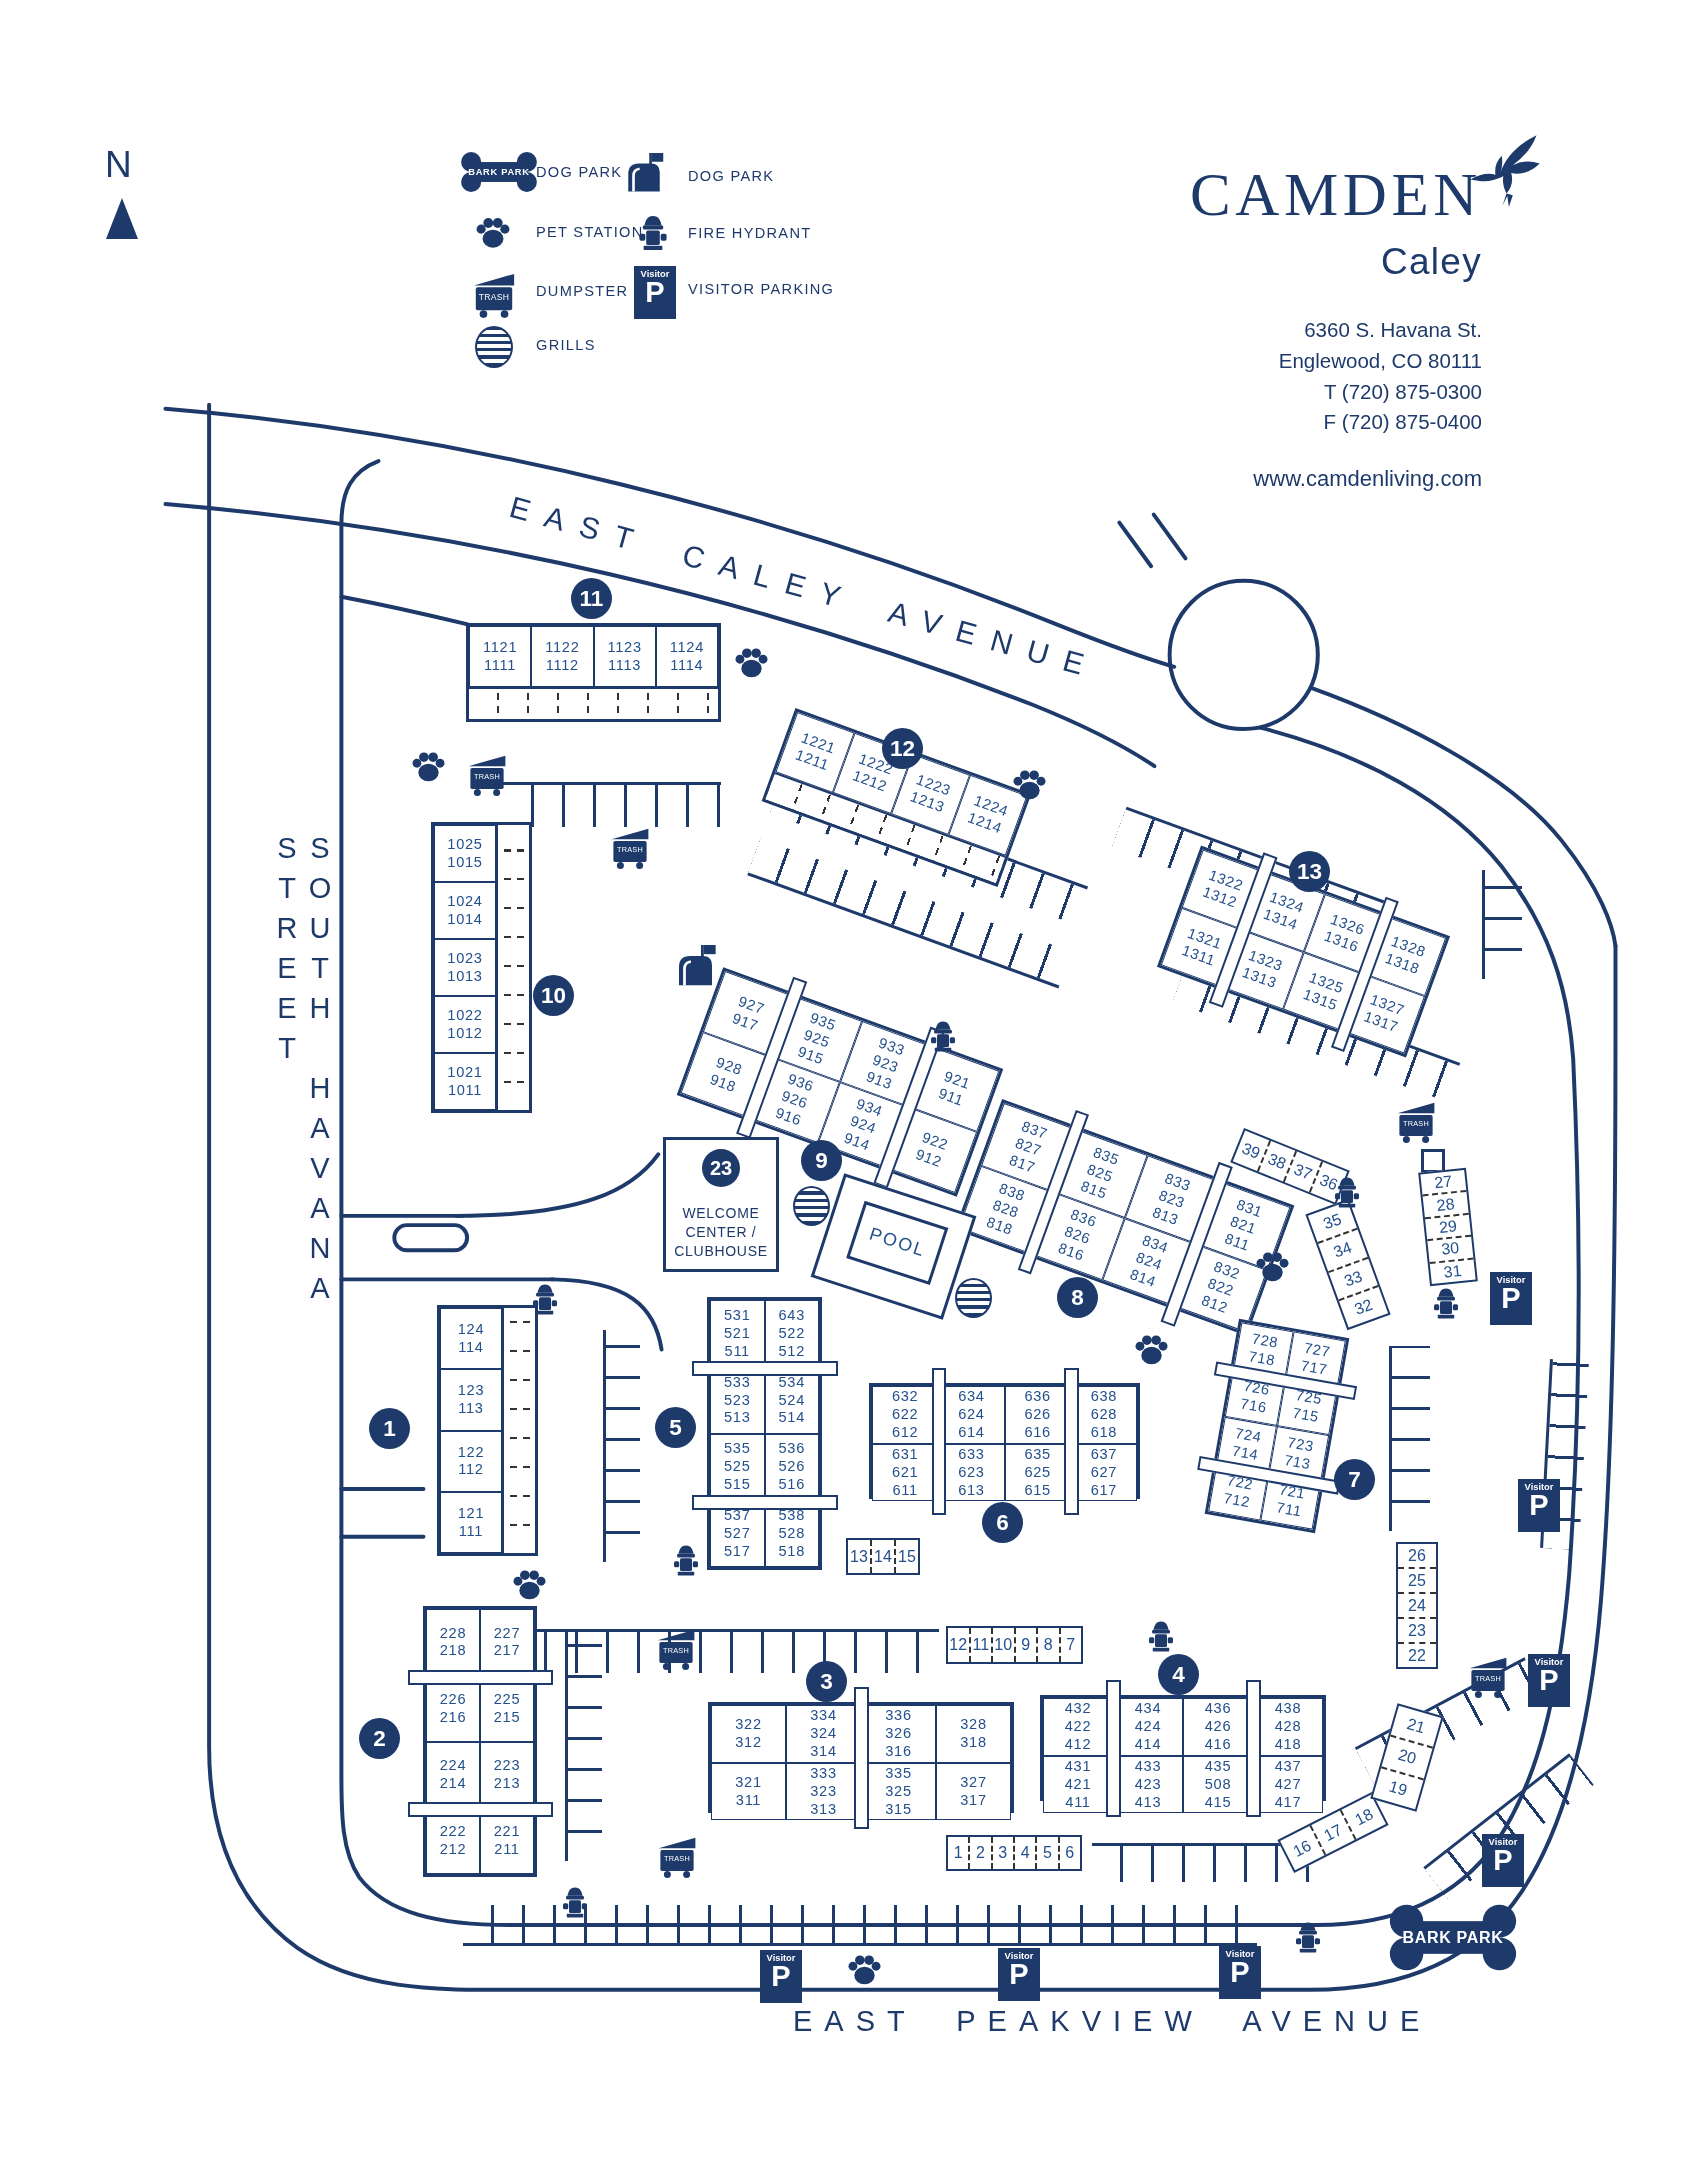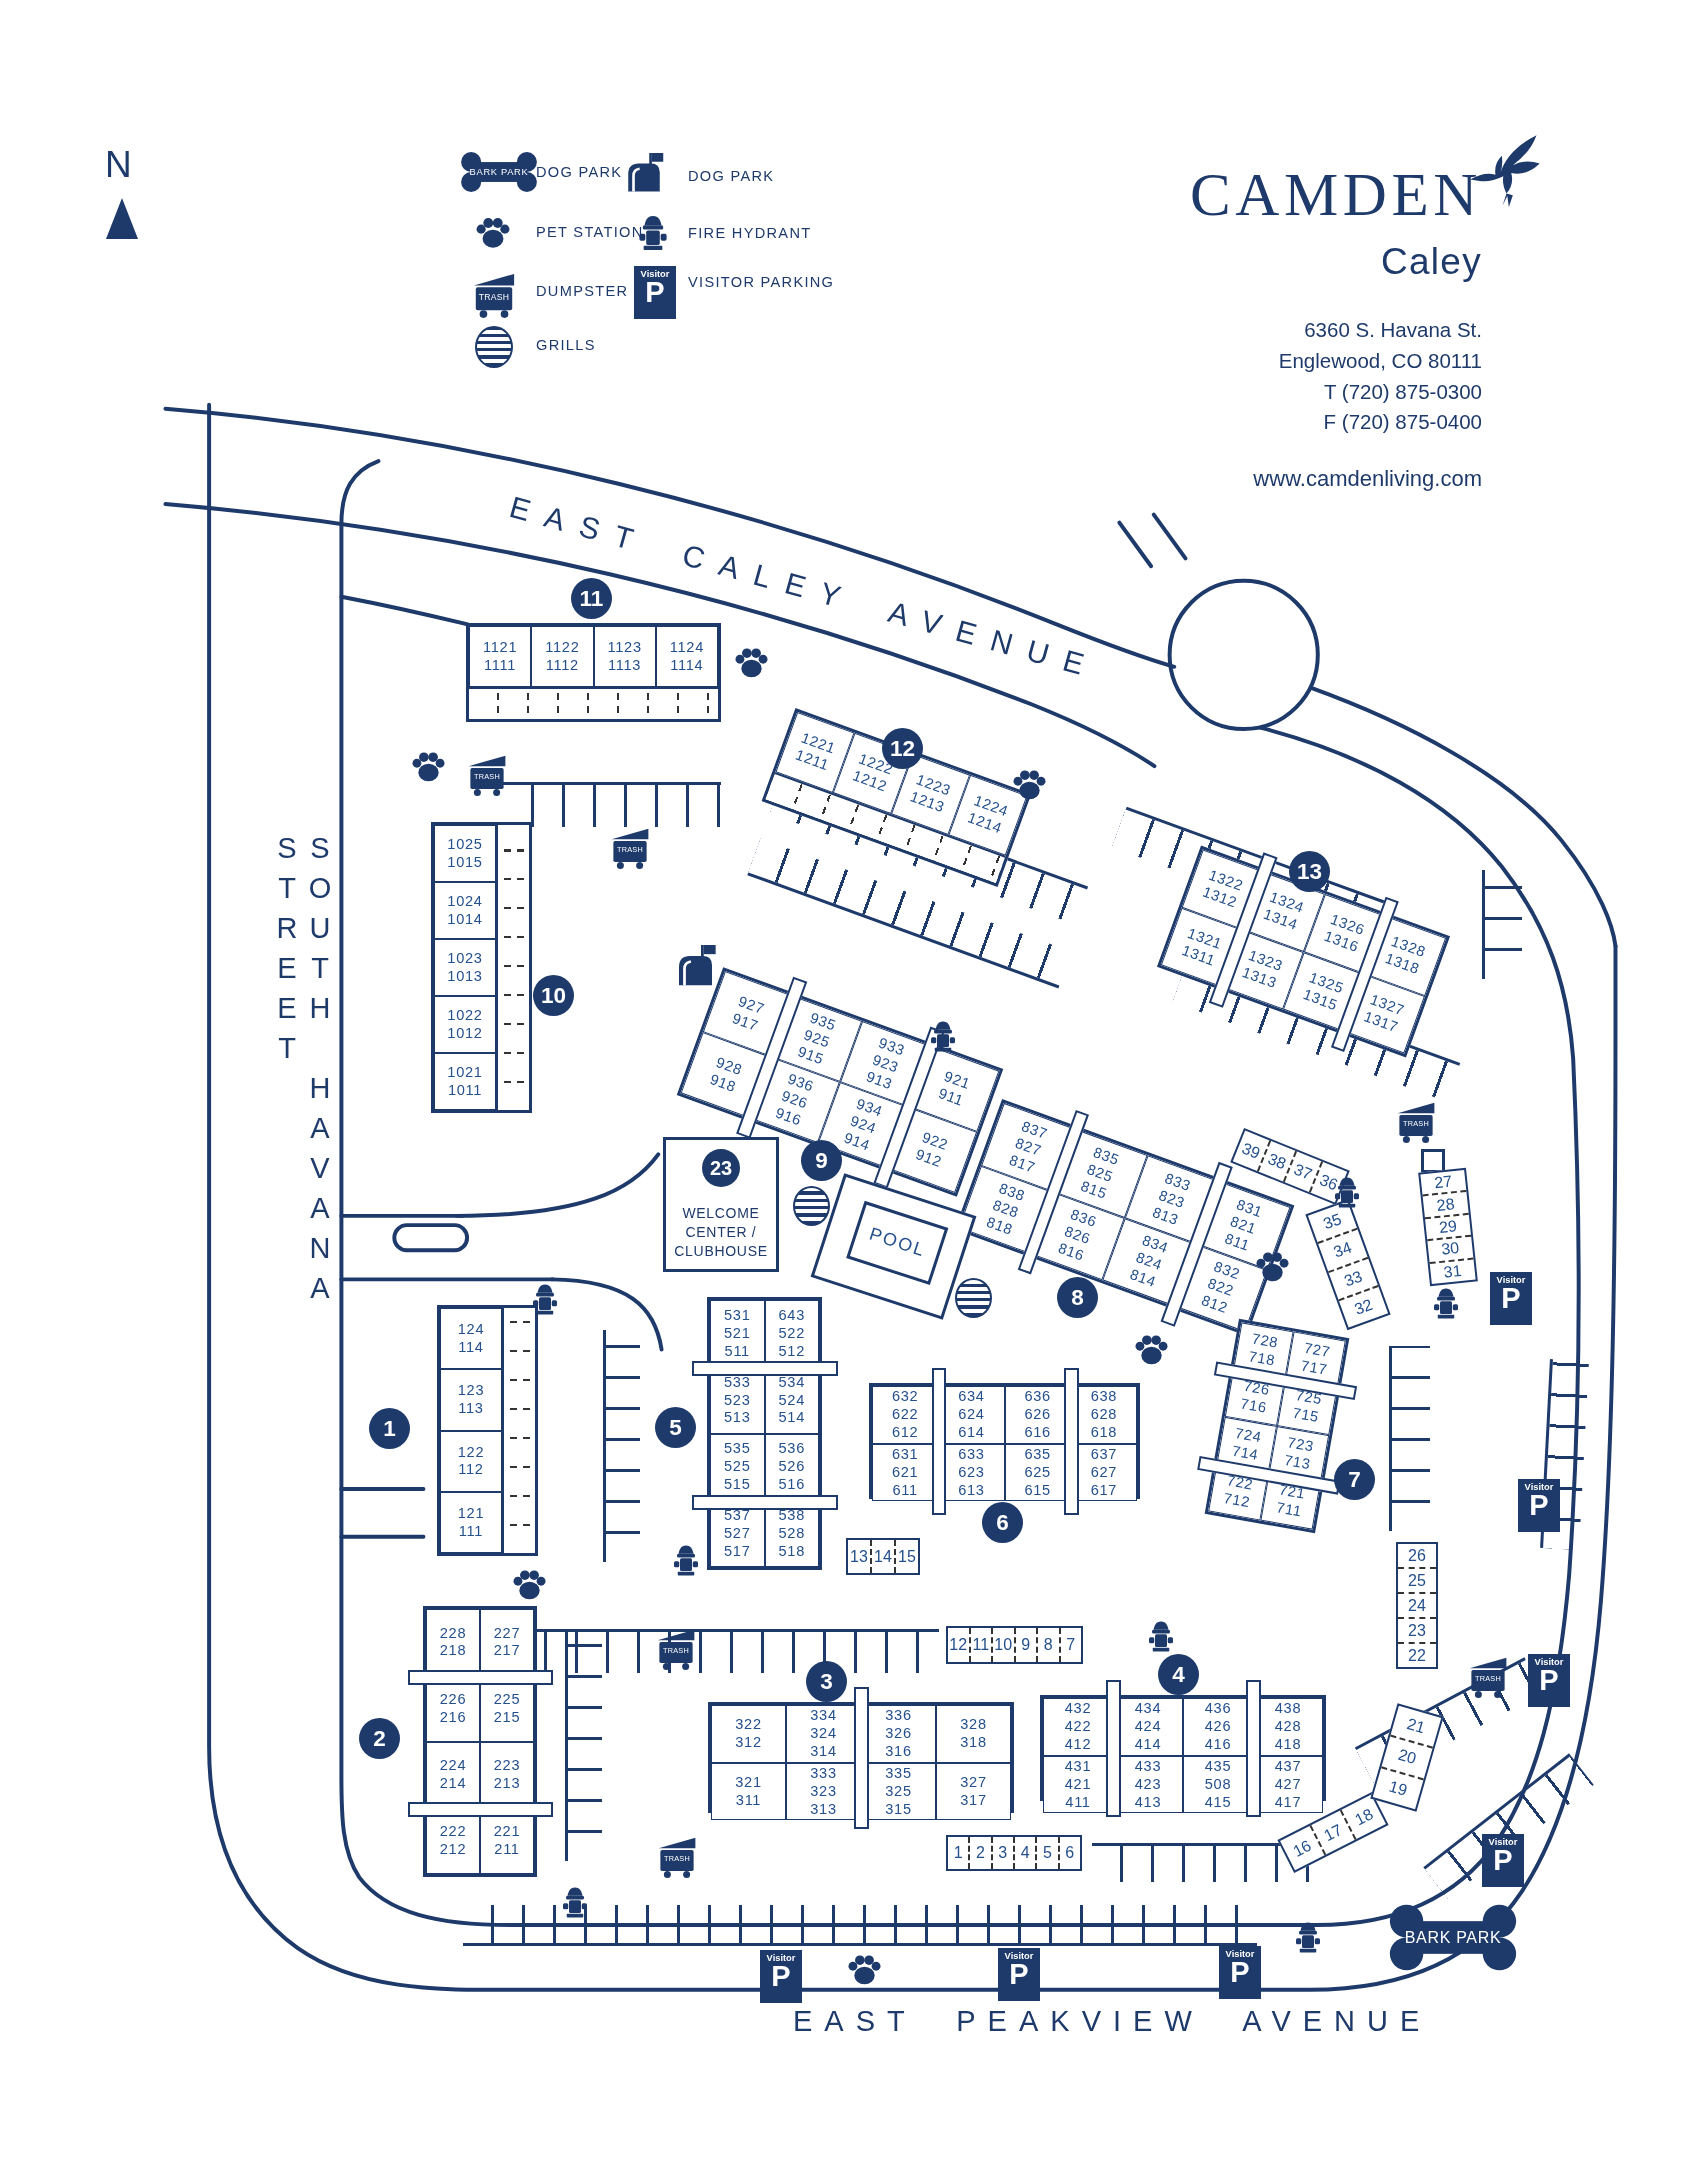--- a/index.html
+++ b/index.html
@@ -56,21 +56,21 @@
   .dump .dump-t{position:absolute;left:0;top:46%;width:100%;text-align:center;color:#fff;font-size:7.3px;letter-spacing:0.3px;}
   .dump.lg .dump-t{font-size:8.6px;}
   .vp{position:absolute;width:42px;height:53px;background:var(--ink);border-radius:0;color:#fff;
       display:flex;flex-direction:column;align-items:center;padding-top:3.3px;box-sizing:border-box;z-index:7;}
   .vp .vps{font-size:9.3px;font-weight:bold;}
   .vp .vpb{font-size:29px;font-weight:bold;line-height:.95;}
   .grill{position:absolute;border:2.6px solid var(--ink);border-radius:50%;box-sizing:border-box;z-index:7;
     background:repeating-linear-gradient(0deg,var(--ink) 0 3.3px,#fff 3.3px 7.3px);}
   .bone{position:absolute;z-index:7;}
   .bone svg{position:absolute;inset:0;width:100%;height:100%;fill:var(--ink);}
-  .bone .bone-t{position:absolute;inset:0;display:flex;align-items:center;justify-content:center;color:#fff;letter-spacing:0.7px;}
+  .bone .bone-t{position:absolute;inset:0;display:flex;align-items:center;justify-content:center;color:#fff;letter-spacing:0.7px;font-weight:bold;}
   .sq{position:absolute;border:3.3px solid var(--ink);box-sizing:border-box;z-index:3;}
 
   
   .street{position:absolute;font-size:30px;letter-spacing:16px;word-spacing:13.2px;white-space:nowrap;color:var(--ink);z-index:3;}
   .street-v{position:absolute;writing-mode:vertical-rl;text-orientation:upright;font-size:29px;letter-spacing:8px;color:var(--ink);z-index:3;}
 
   
   .welcome{position:absolute;border:3.3px solid var(--ink);background:#fff;box-sizing:border-box;z-index:4;text-align:center;}
   .welcome .wline{font-size:14px;letter-spacing:0.7px;color:var(--ink);line-height:1.35;}
   .welcome .badge{position:absolute;left:50%;transform:translateX(-50%);top:9.3px;}
@@ -182,21 +182,21 @@
         <rect x="29" y="23" width="7" height="8" rx="2"></rect>
         <rect x="9" y="37" width="22" height="5" rx="1"></rect>
       </svg>
   </div>
   <div class="legend-label" style="left:688px;top:225px">FIRE HYDRANT</div>
 
   <div class="vp" style="left:634px;top:266px">
     <span class="vps">Visitor</span>
     <span class="vpb">P</span>
   </div>
-  <div class="legend-label" style="left:688px;top:274px">VISITOR PARKING</div>
+  <div class="legend-label" style="left:688px;top:281px">VISITOR PARKING</div>
 
   <div class="brand">
     <div class="bname">CAMDEN</div>
     <div class="bcomm">Caley</div>
     <div class="baddr">
       <div>6360 S. Havana St.</div>
       <div>Englewood, CO 80111</div>
       <div>T (720) 875-0300</div>
       <div>F (720) 875-0400</div>
     </div>

